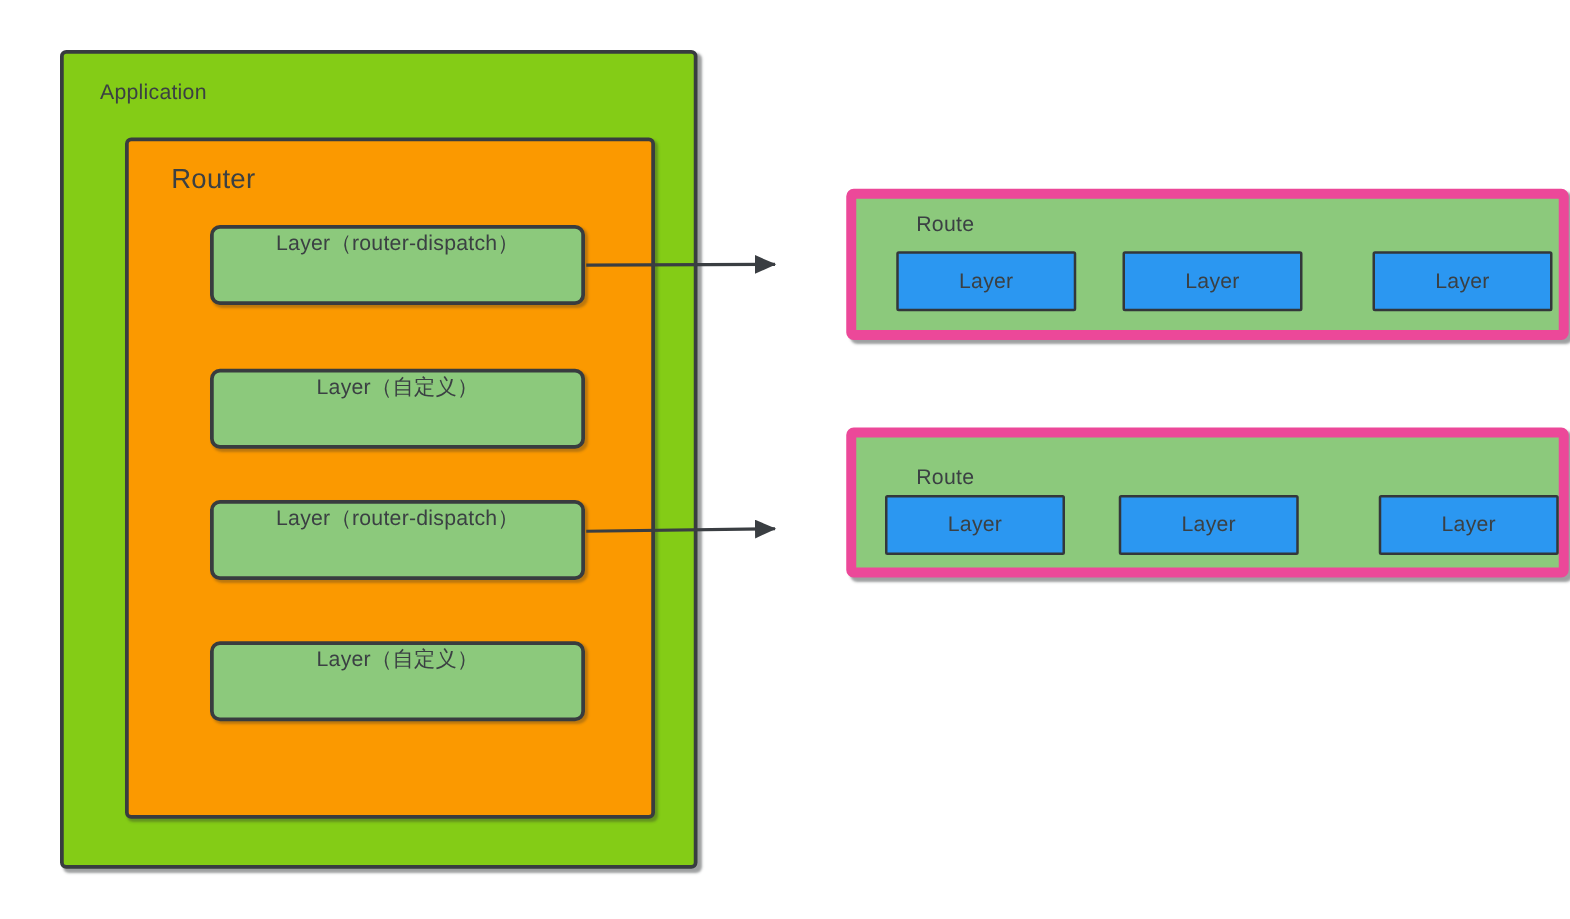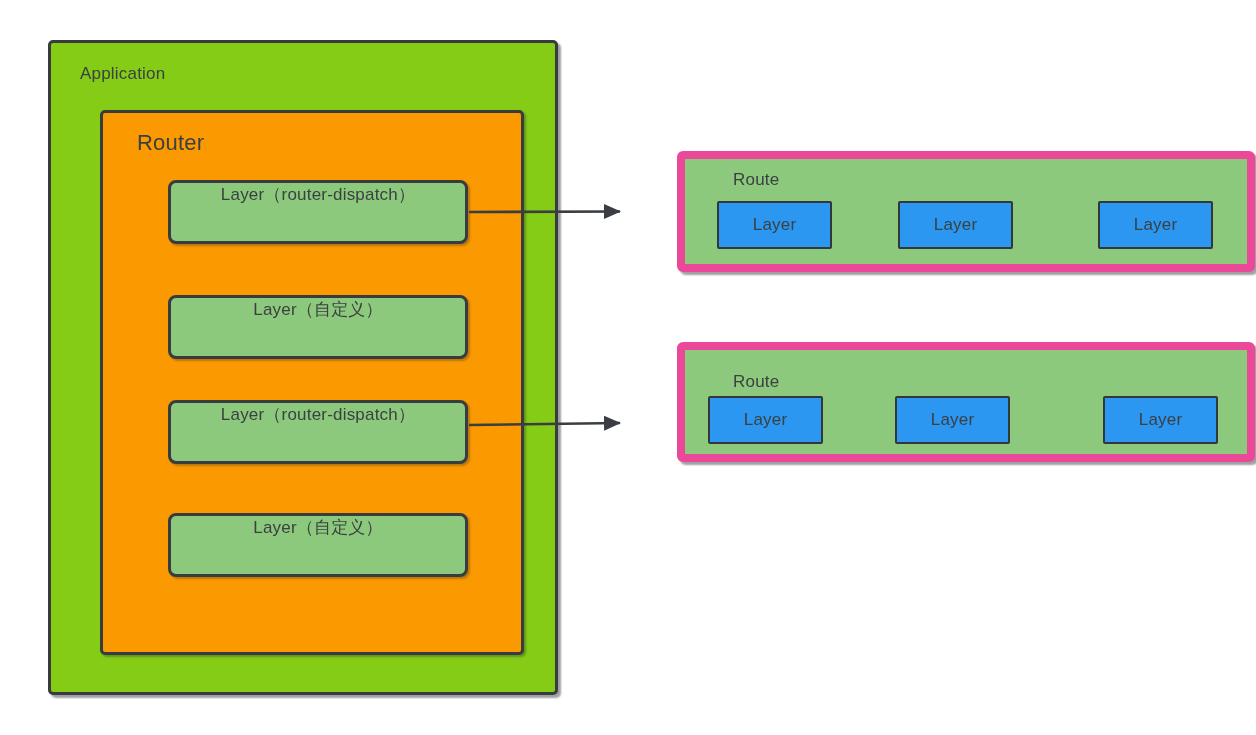--- a/index.html
+++ b/index.html
@@ -100,21 +100,21 @@
     position: absolute;
     left: 48px;
     font-size: 17px;
     letter-spacing: 0.2px;
   }
   .route1 .route-label { top: 11px; }
   .route2 .route-label { top: 22px; }
   
   .blayer {
     position: absolute;
-    width: 115px;
+    width: 144px;
     height: 48px;
     box-sizing: border-box;
     background: #2b97f1;
     border: 2px solid #33373a;
     border-radius: 2px;
     display: flex;
     align-items: center;
     justify-content: center;
     font-size: 17px;
     letter-spacing: 0.2px;

